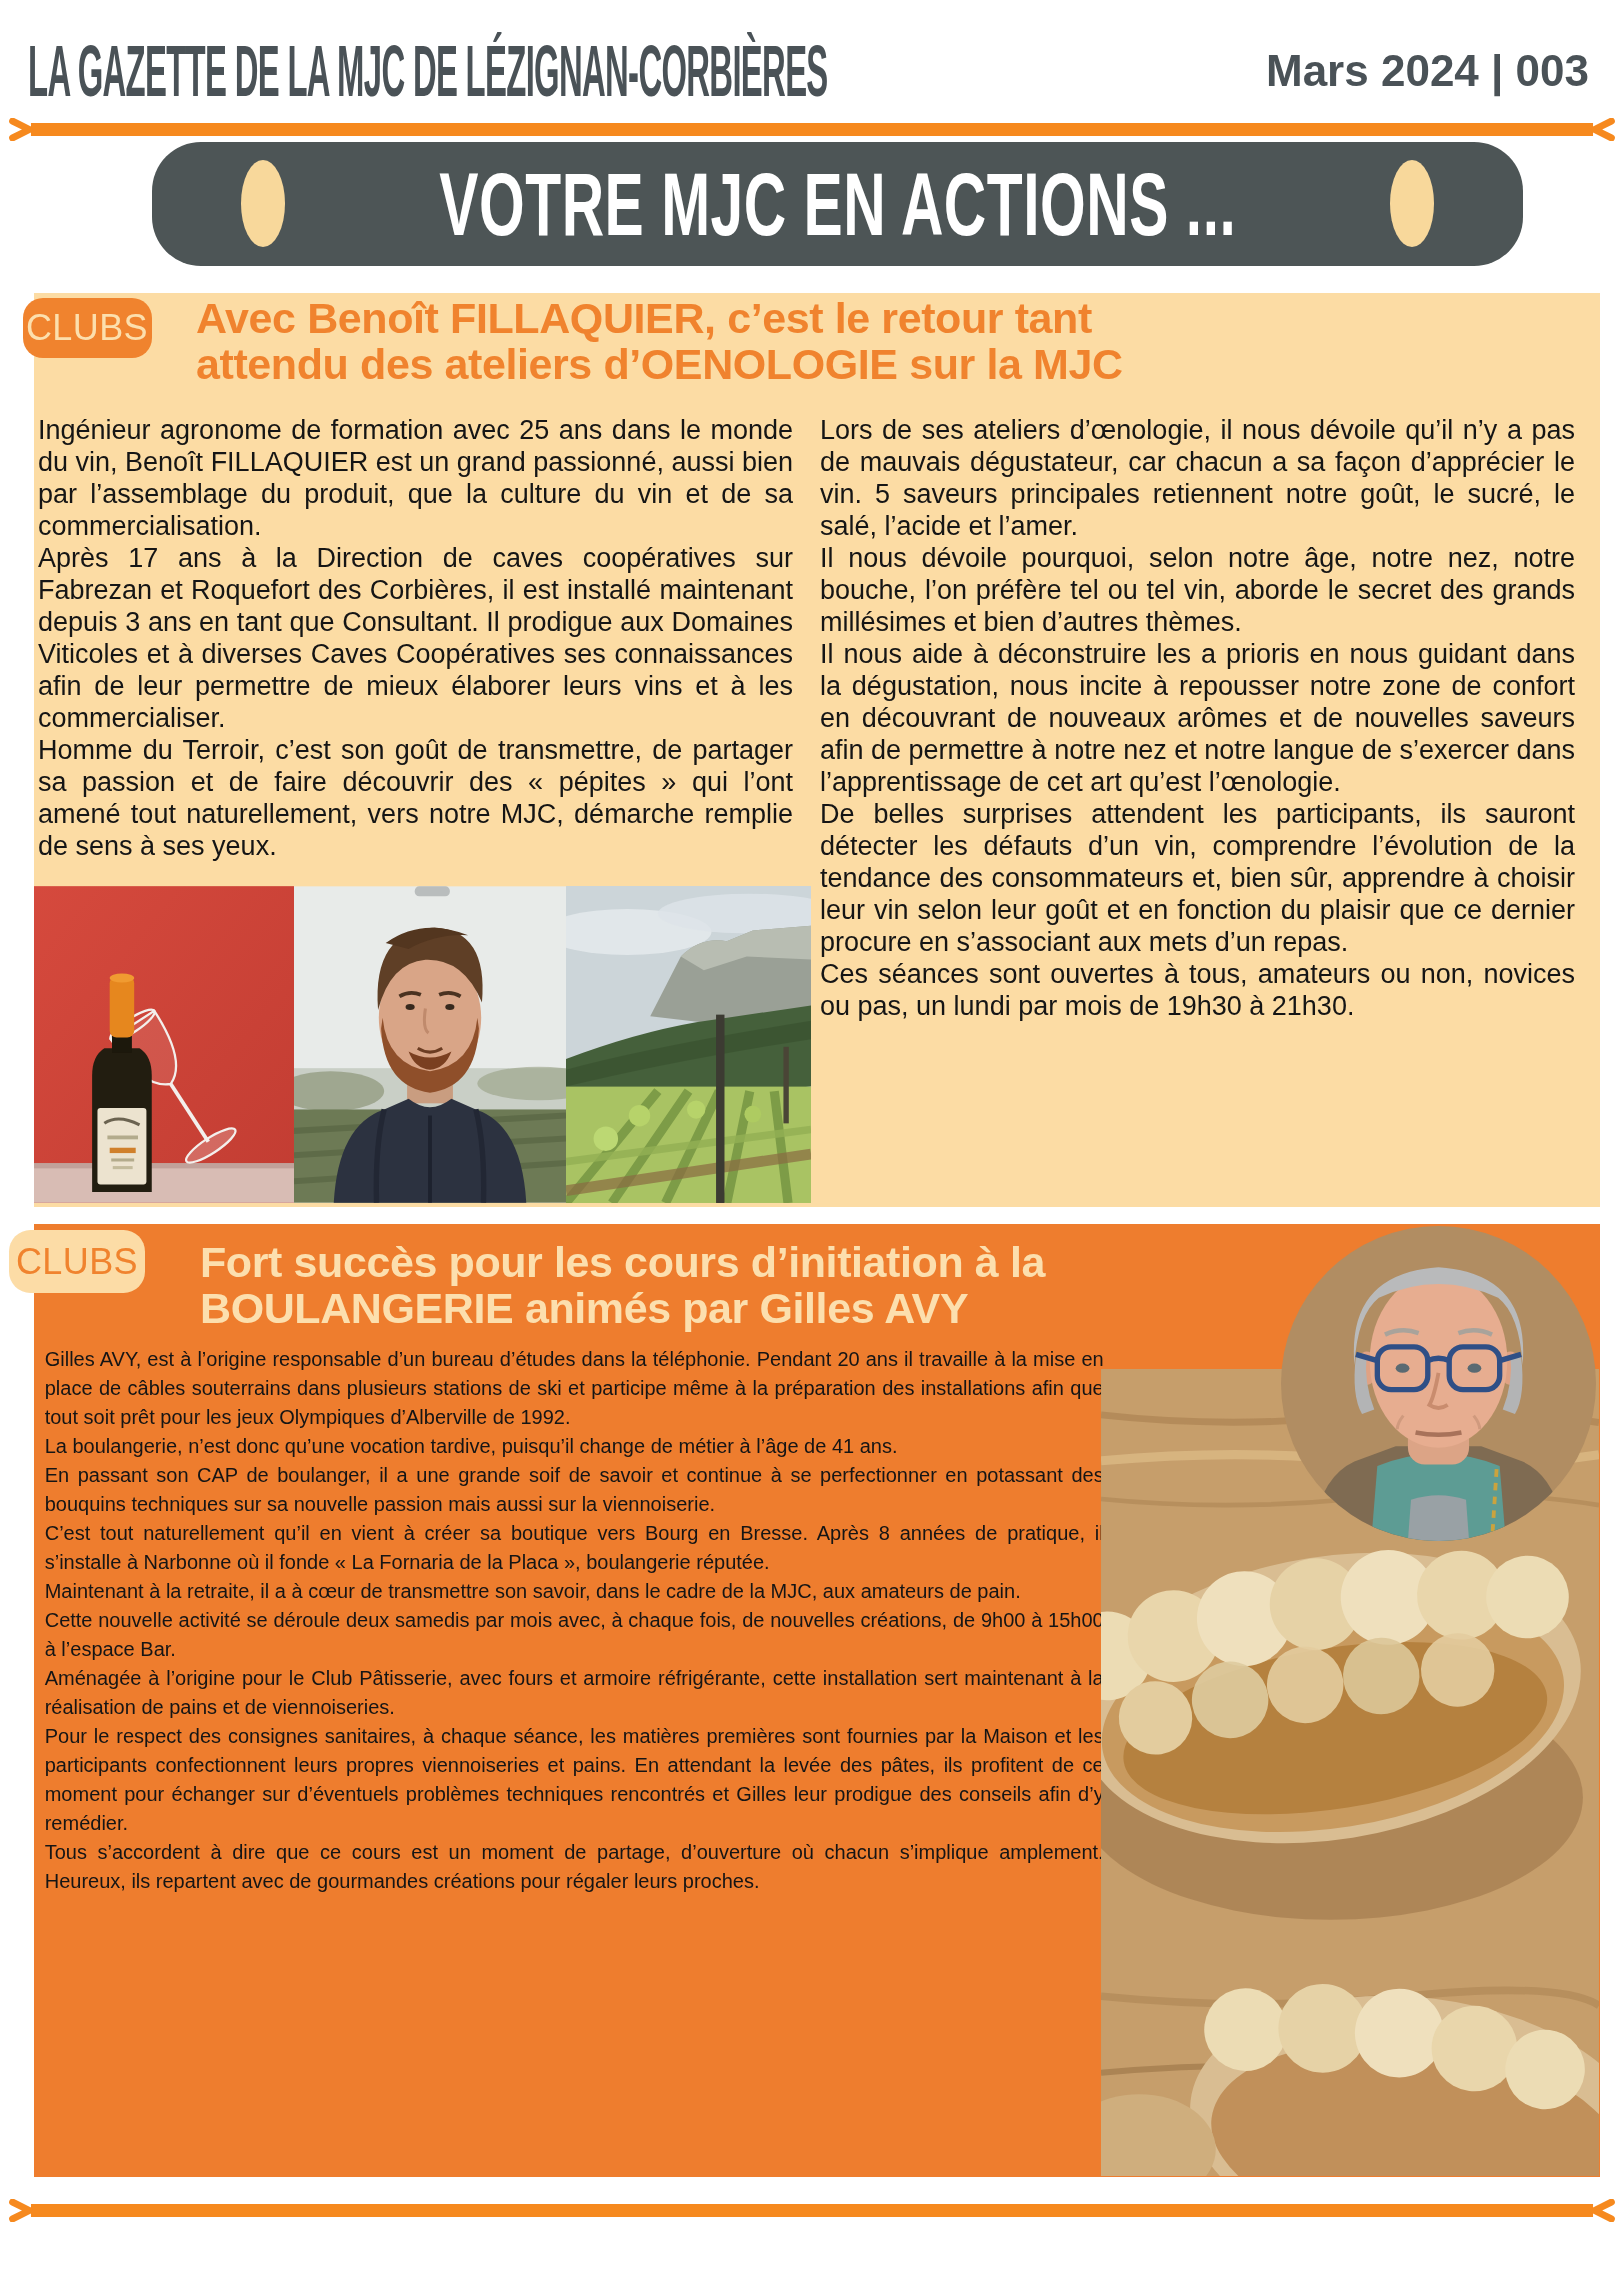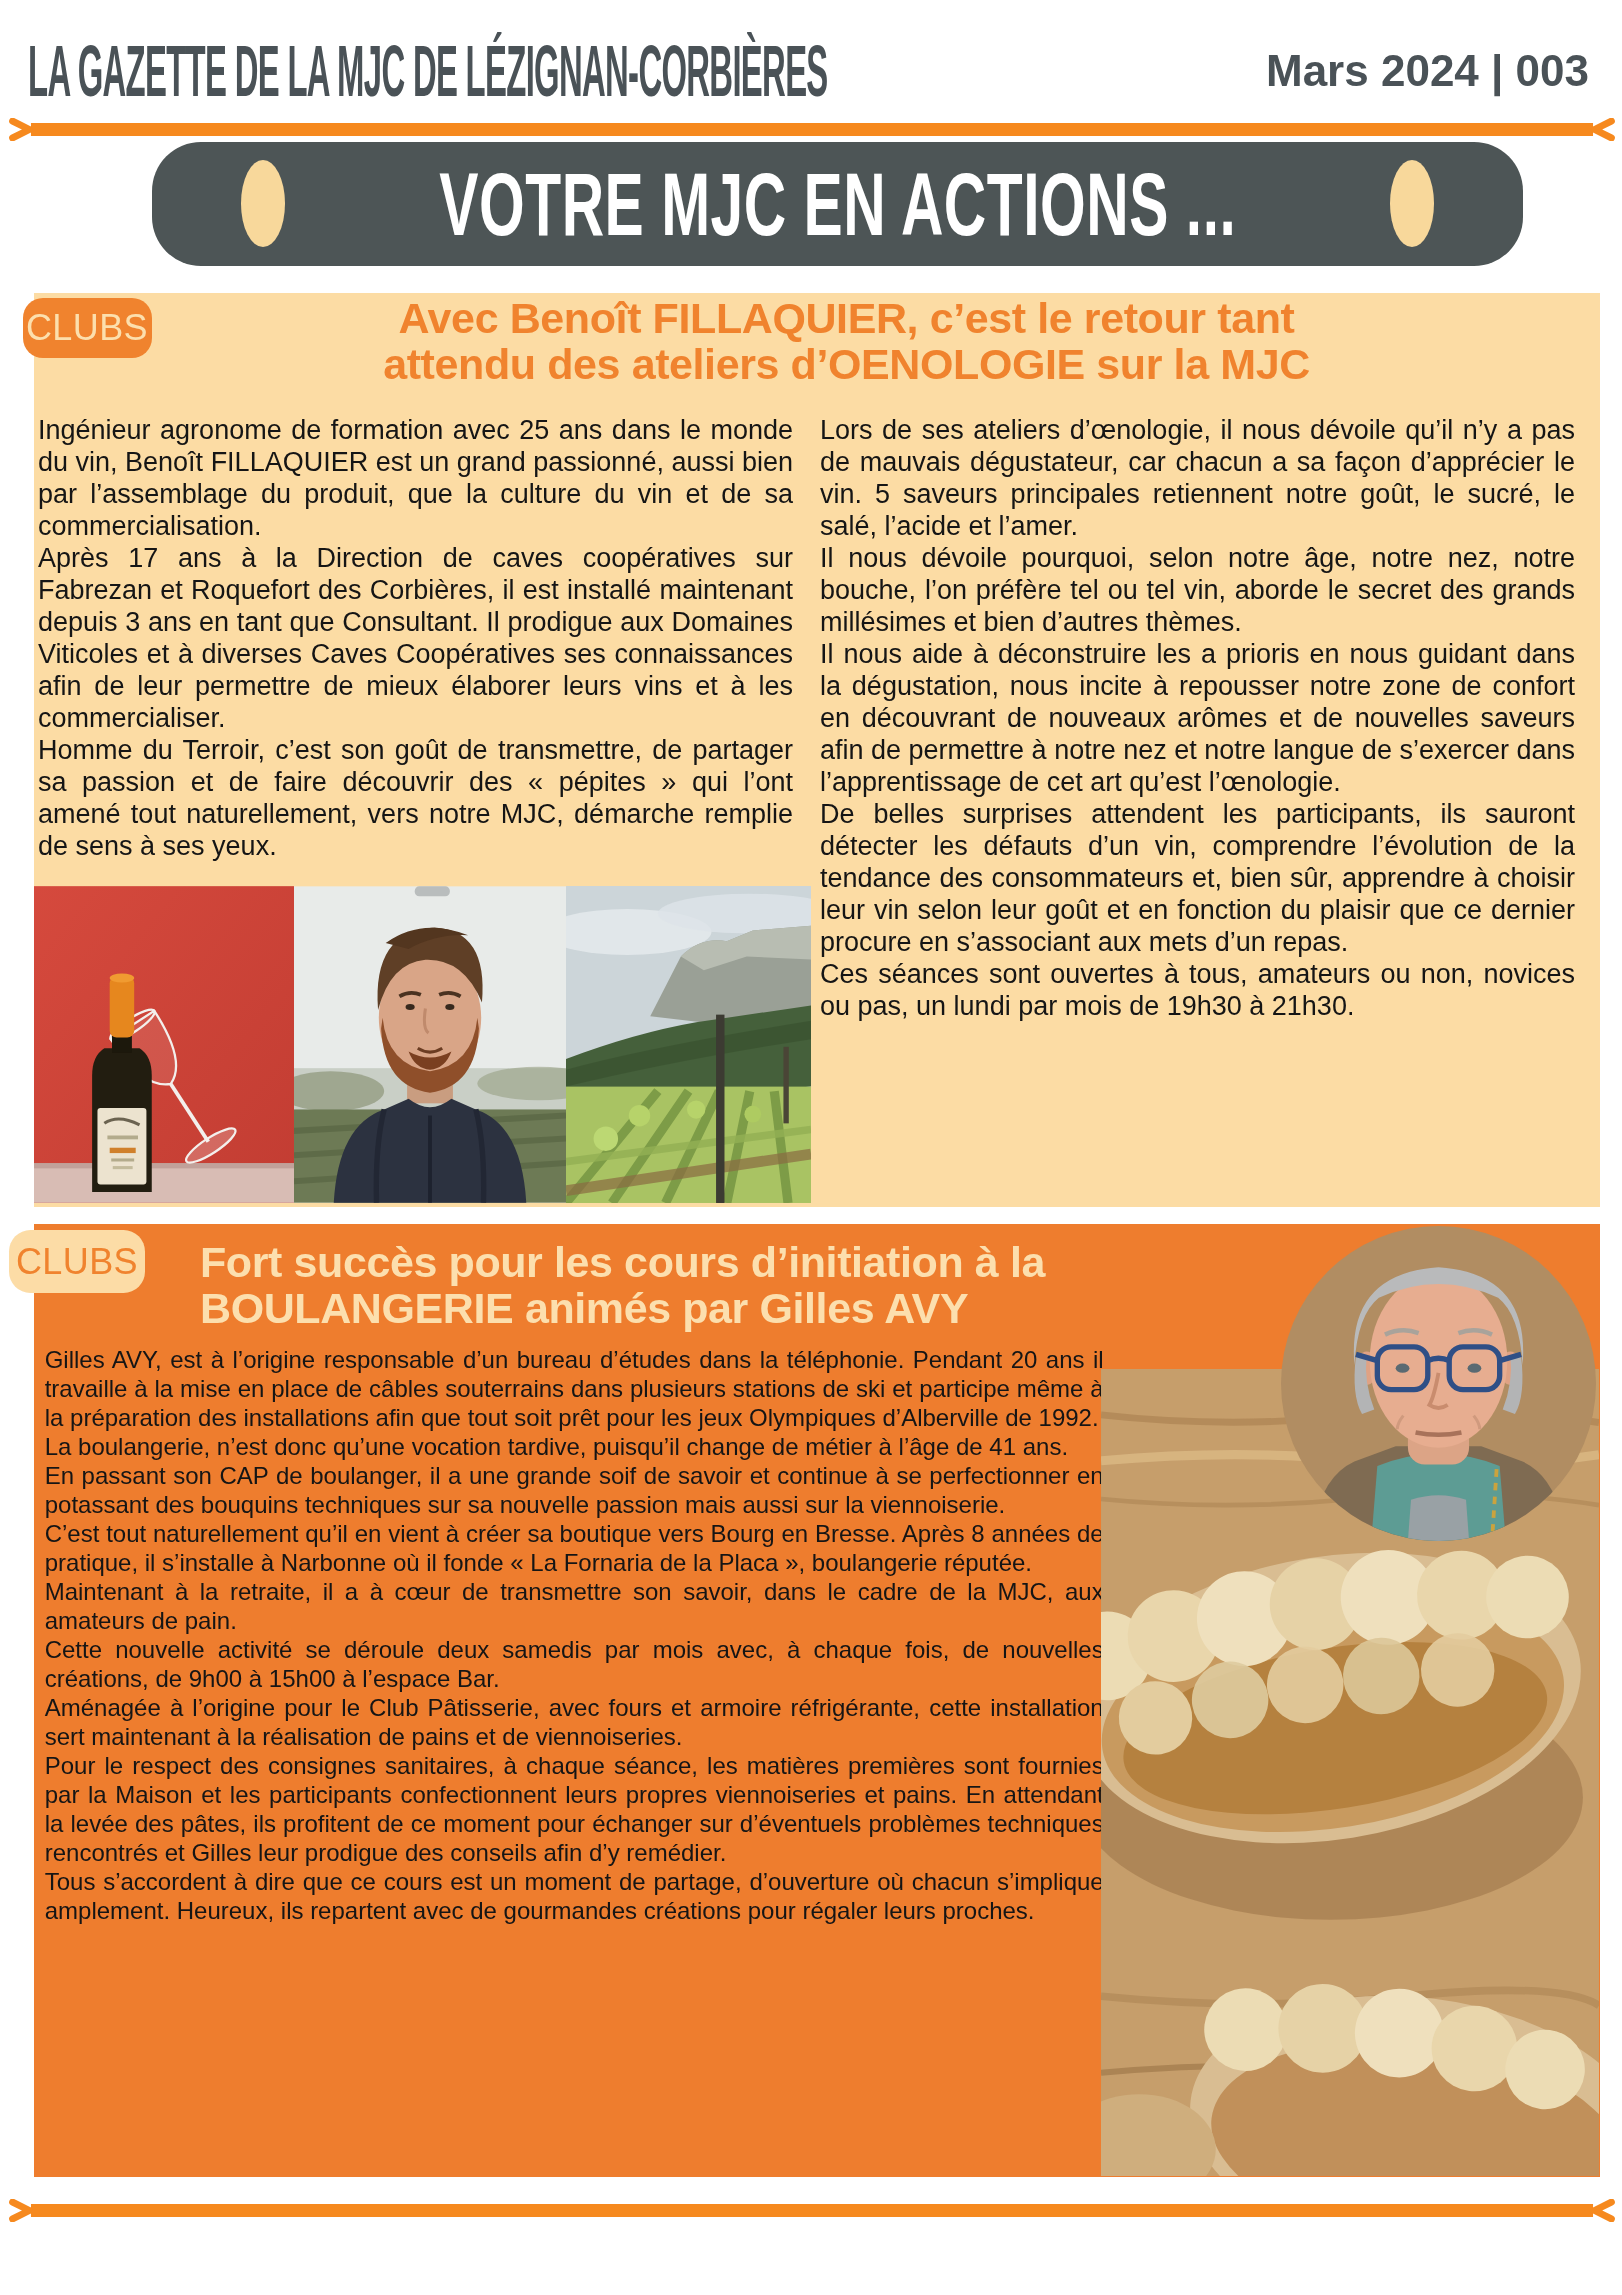--- a/index.html
+++ b/index.html
@@ -27,32 +27,32 @@
   .section{position:absolute;left:34px;width:1566px;}
   .section-1{top:293px;height:914px;background:#fcdca4;}
   .section-2{top:1224px;height:953px;background:#ee7d2e;}
 
   .tag{position:absolute;display:flex;align-items:center;justify-content:center;
     font-weight:400;font-size:36px;letter-spacing:0.4px;}
   .tag-1{left:-11.5px;top:4.6px;width:129px;height:60px;background:#f0832e;color:#fcdfad;border-radius:20px;}
   .tag-2{left:-25px;top:6.1px;width:136px;height:63px;background:#fcdca6;color:#f0832e;border-radius:21.4px;}
 
   .headline{position:absolute;font-weight:700;font-size:43px;line-height:1.08;letter-spacing:-0.4px;}
-  .headline-1{left:162px;top:1.5px;color:#f0832e;width:1301px;text-align:center;}
+  .headline-1{left:162px;top:1.5px;color:#f0832e;width:1301px;}
   .headline-2{left:162px;top:10.7px;color:#fcdfae;width:972px;}
 
   .cols{position:absolute;left:4px;top:121px;width:1546px;display:flex;gap:27px;}
   .col{width:755px;font-size:27px;line-height:32px;text-align:justify;color:#151515;}
   .para{margin:0;}
 
   .photos{position:absolute;left:0;top:593px;width:777px;height:317px;display:flex;}
   .photos svg{display:block;}
 
   .body-2{position:absolute;left:10.7px;top:121px;width:1059px;
-    font-size:24px;line-height:29px;text-align:justify;color:#151515;}
+    font-size:20px;line-height:29px;text-align:justify;color:#151515;}
 
   .portrait-circle{position:absolute;left:1247px;top:1.5px;width:315px;height:315px;
     border-radius:50%;overflow:hidden;z-index:3;}
   .bread{position:absolute;left:1067px;top:145px;width:498px;height:807px;z-index:2;overflow:hidden;}
 </style>
 </head>
 <body>
 
 <div class="page">
 

